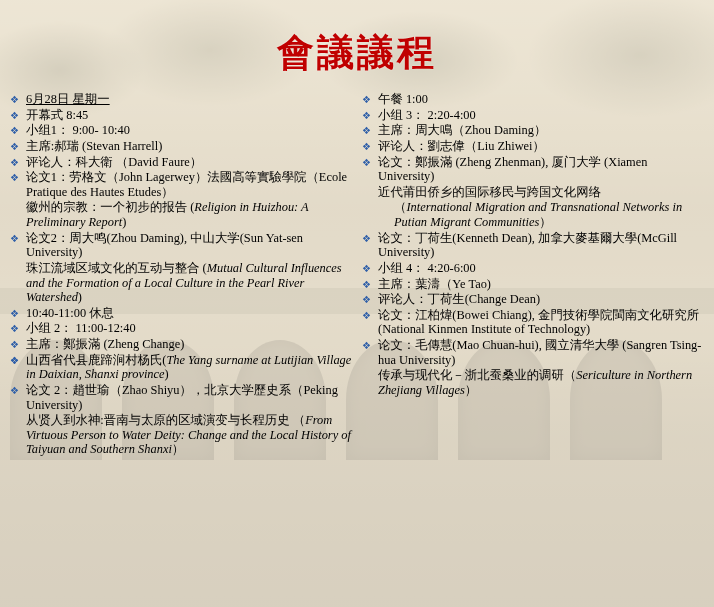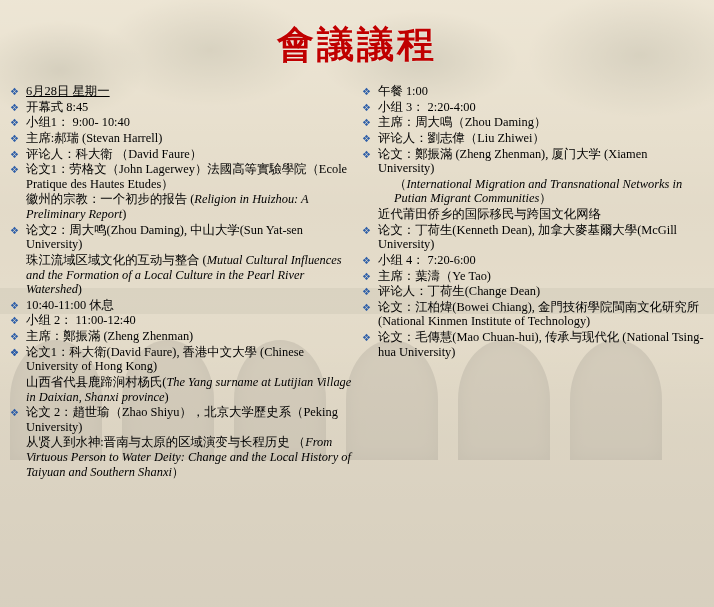--- a/index.html
+++ b/index.html
@@ -85,21 +85,21 @@
     padding: 0;
   }
 
   .title {
     text-align: center;
     color: #c00000;
     font-family: "DejaVu Sans", sans-serif;
     font-weight: bold;
     font-size: 37px;
     letter-spacing: 3px;
-    padding-top: 20px;
+    padding-top: 28px;
     padding-bottom: 6px;
     text-shadow: 0 0 2px rgba(255,255,255,0.6);
   }
 
   .columns {
     display: flex;
     gap: 6px;
     padding: 8px 8px 0 8px;
     box-sizing: border-box;
   }
@@ -166,40 +166,41 @@
             <li class="item"><span class="bullet">❖</span><span class="t">开幕式 8:45</span></li>
             <li class="item"><span class="bullet">❖</span><span class="t">小组1： 9:00- 10:40</span></li>
             <li class="item"><span class="bullet">❖</span><span class="t">主席:郝瑞 (Stevan Harrell)</span></li>
             <li class="item"><span class="bullet">❖</span><span class="t">评论人：科大衛 （David Faure）</span></li>
             <li class="item"><span class="bullet">❖</span><span class="t">论文1：劳格文（John Lagerwey）法國高等實驗學院（Ecole Pratique des Hautes Etudes）</span></li>
             <li class="item nobullet"><span class="t">徽州的宗教：一个初步的报告 (</span><span class="t i">Religion in Huizhou: A Preliminary Report</span><span class="t">)</span></li>
             <li class="item"><span class="bullet">❖</span><span class="t">论文2：周大鸣(Zhou Daming), 中山大学(Sun Yat-sen University)</span></li>
             <li class="item nobullet"><span class="t">珠江流域区域文化的互动与整合 (</span><span class="t i">Mutual Cultural Influences and the Formation of a Local Culture in the Pearl River Watershed</span><span class="t">)</span></li>
             <li class="item"><span class="bullet">❖</span><span class="t">10:40-11:00 休息</span></li>
             <li class="item"><span class="bullet">❖</span><span class="t">小组 2： 11:00-12:40</span></li>
-            <li class="item"><span class="bullet">❖</span><span class="t">主席：鄭振滿 (Zheng Zhenman)</span></li>
+            <li class="item"><span class="bullet">❖</span><span class="t">主席：鄭振滿 (Zheng Change)</span></li>
             <li class="item"><span class="bullet">❖</span></li>
-            <li class="item"><span class="bullet">❖</span><span class="t">论文1：科大衛(David Faure), 香港中文大學 (Chinese University of Hong Kong)</span></li>
+            <li class="item"><span class="bullet">❖</span></li>
             <li class="item nobullet"><span class="t">山西省代县鹿蹄涧村杨氏(</span><span class="t i">The Yang surname at Lutijian Village in Daixian, Shanxi province</span><span class="t">)</span></li>
             <li class="item"><span class="bullet">❖</span><span class="t">论文 2：趙世瑜（Zhao Shiyu），北京大学歷史系（Peking University)</span></li>
             <li class="item nobullet"><span class="t">从贤人到水神:晋南与太原的区域演变与长程历史 （</span><span class="t i">From Virtuous Person to Water Deity: Change and the Local History of Taiyuan and Southern Shanxi</span><span class="t">）</span></li>
           </ul>
       </div>
       <div class="col">
         <ul class="items" id="col-right">
             <li class="item"><span class="bullet">❖</span><span class="t">午餐 1:00</span></li>
             <li class="item"><span class="bullet">❖</span><span class="t">小组 3： 2:20-4:00</span></li>
             <li class="item"><span class="bullet">❖</span><span class="t">主席：周大鳴（Zhou Daming）</span></li>
             <li class="item"><span class="bullet">❖</span><span class="t">评论人：劉志偉（Liu Zhiwei）</span></li>
             <li class="item"><span class="bullet">❖</span><span class="t">论文：鄭振滿 (Zheng Zhenman), 厦门大学 (Xiamen University)</span></li>
+            <li class="item nobullet"><span class="t">近代莆田侨乡的国际移民与跨国文化网络</span></li>
             <li class="item nobullet indent"><span class="t">（</span><span class="t i">International Migration and Transnational Networks in Putian Migrant Communities</span><span class="t">）</span></li>
-            <li class="item nobullet"><span class="t">近代莆田侨乡的国际移民与跨国文化网络</span></li>
             <li class="item"><span class="bullet">❖</span><span class="t">论文：丁荷生(Kenneth Dean), 加拿大麥基爾大學(McGill University)</span></li>
-            <li class="item"><span class="bullet">❖</span><span class="t">小组 4： 7:20-6:00</span></li>
+            <li class="item"><span class="bullet">❖</span><span class="t">小组 4： 4:20-6:00</span></li>
             <li class="item"><span class="bullet">❖</span><span class="t">主席：葉濤（Ye Tao)</span></li>
             <li class="item"><span class="bullet">❖</span><span class="t">评论人：丁荷生(Change Dean)</span></li>
             <li class="item"><span class="bullet">❖</span><span class="t">论文：江柏煒(Bowei Chiang), 金門技術學院閩南文化研究所(National Kinmen Institute of Technology)</span></li>
-            <li class="item"><span class="bullet">❖</span><span class="t">论文：毛傳慧(Mao Chuan-hui), 传承与现代化 (National Tsing-hua University)</span></li>
+            <li class="item"><span class="bullet">❖</span><span class="t">论文：毛傳慧(Mao Chuan-hui), 國立清华大學 (Sangren Tsing-hua University)</span></li>
+            <li class="item nobullet"><span class="t">传承与现代化－浙北蚕桑业的调研（</span><span class="t i">Sericulture in Northern Zhejiang Villages</span><span class="t">）</span></li>
           </ul>
       </div>
     </div>
   </div>
 </div>
 
 </body></html>

